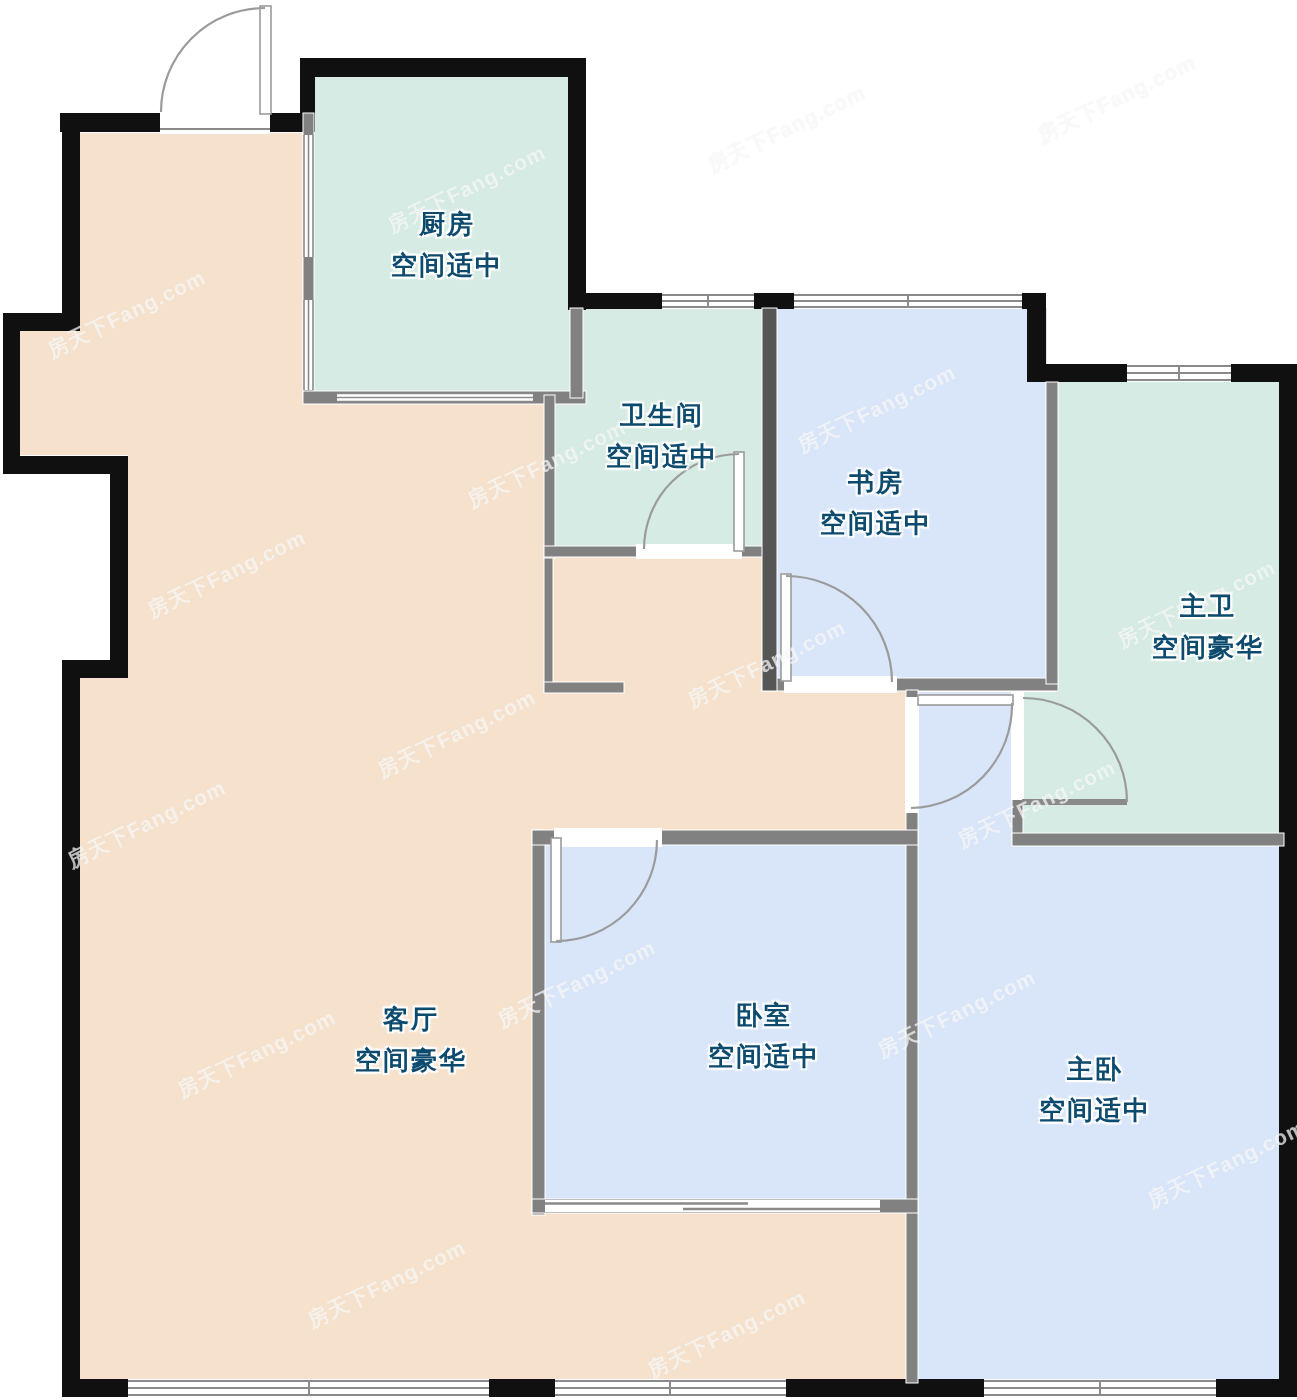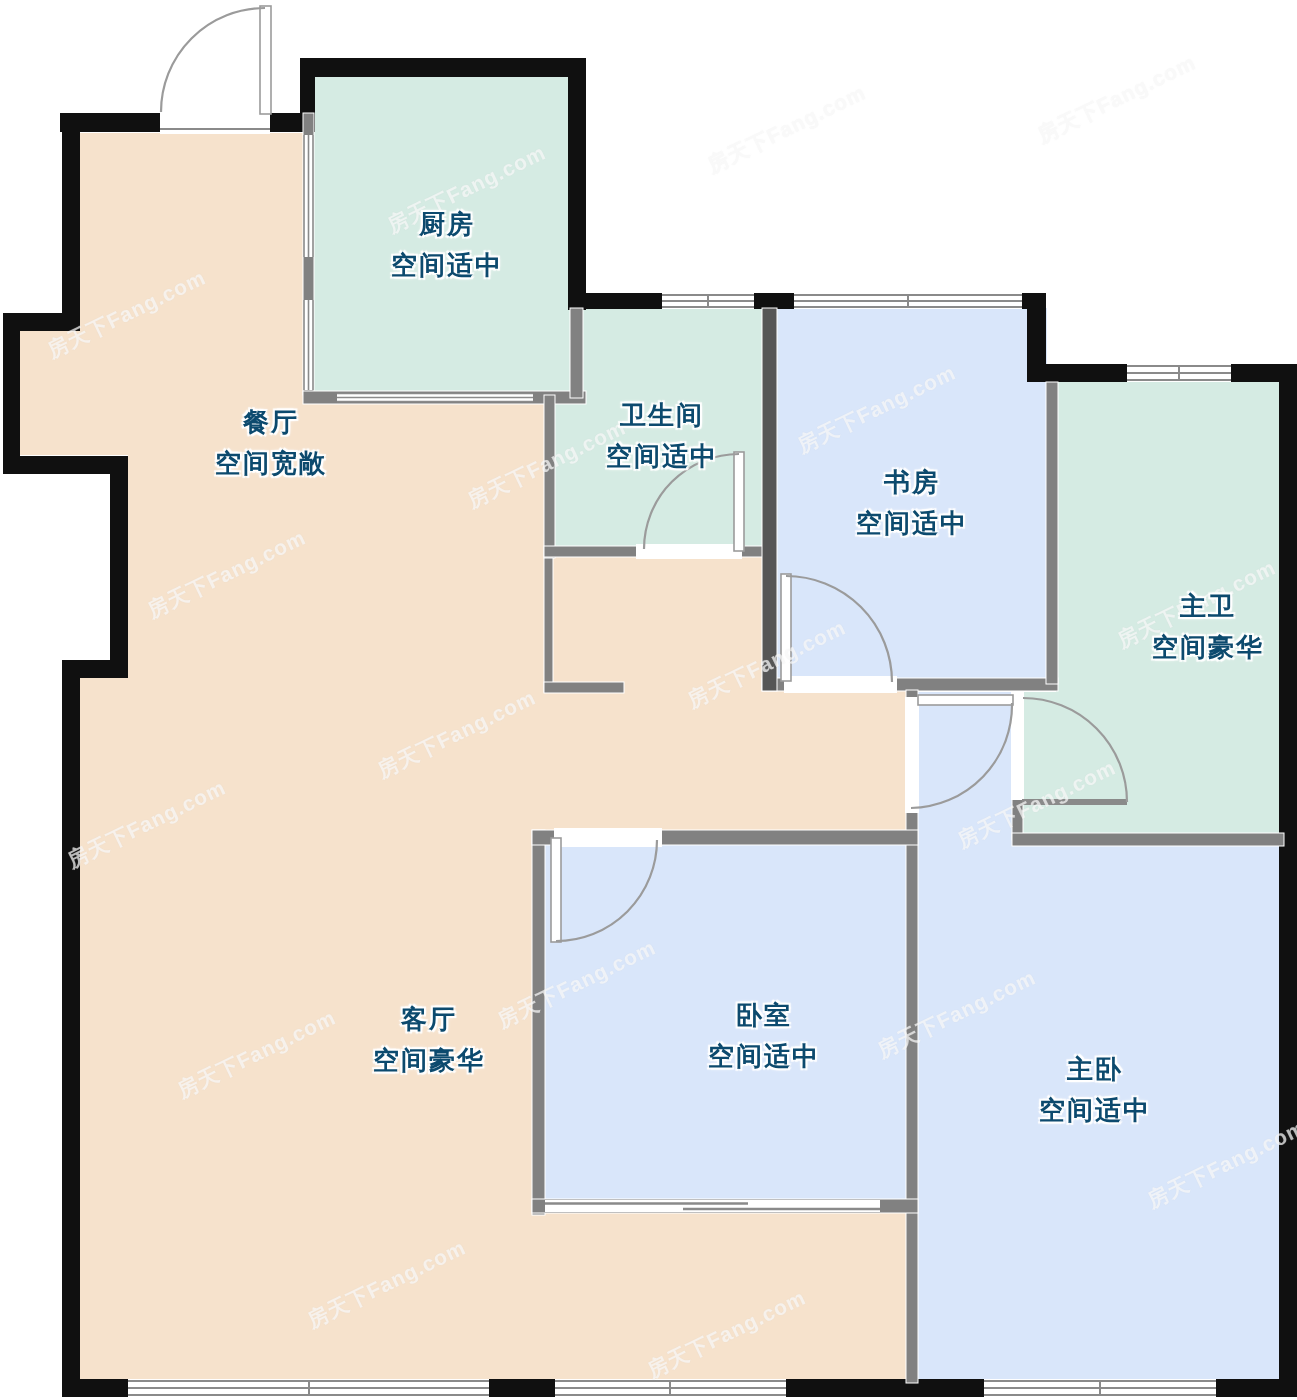--- a/index.html
+++ b/index.html
@@ -170,37 +170,33 @@
     <span class="wm" style="left:870px;top:1000px">房天下Fang.com</span>
     <span class="wm" style="left:1140px;top:1150px">房天下Fang.com</span>
     <span class="wm" style="left:300px;top:1270px">房天下Fang.com</span>
     <span class="wm" style="left:640px;top:1320px">房天下Fang.com</span>
   </div>
 
   <div class="room-label" style="left:447px;top:245px">
     <div>厨房</div>
     <div>空间适中</div>
   </div>
-  <div class="room-label" style="left:271px;top:443px">
-    <div>餐厅</div>
-    <div>空间宽敞</div>
-  </div>
   <div class="room-label" style="left:662px;top:436px">
     <div>卫生间</div>
     <div>空间适中</div>
   </div>
-  <div class="room-label" style="left:912px;top:503px">
+  <div class="room-label" style="left:876px;top:503px">
     <div>书房</div>
     <div>空间适中</div>
   </div>
   <div class="room-label" style="left:1208px;top:627px">
     <div>主卫</div>
     <div>空间豪华</div>
   </div>
-  <div class="room-label" style="left:429px;top:1040px">
+  <div class="room-label" style="left:411px;top:1040px">
     <div>客厅</div>
     <div>空间豪华</div>
   </div>
   <div class="room-label" style="left:764px;top:1036px">
     <div>卧室</div>
     <div>空间适中</div>
   </div>
   <div class="room-label" style="left:1095px;top:1090px">
     <div>主卧</div>
     <div>空间适中</div>

